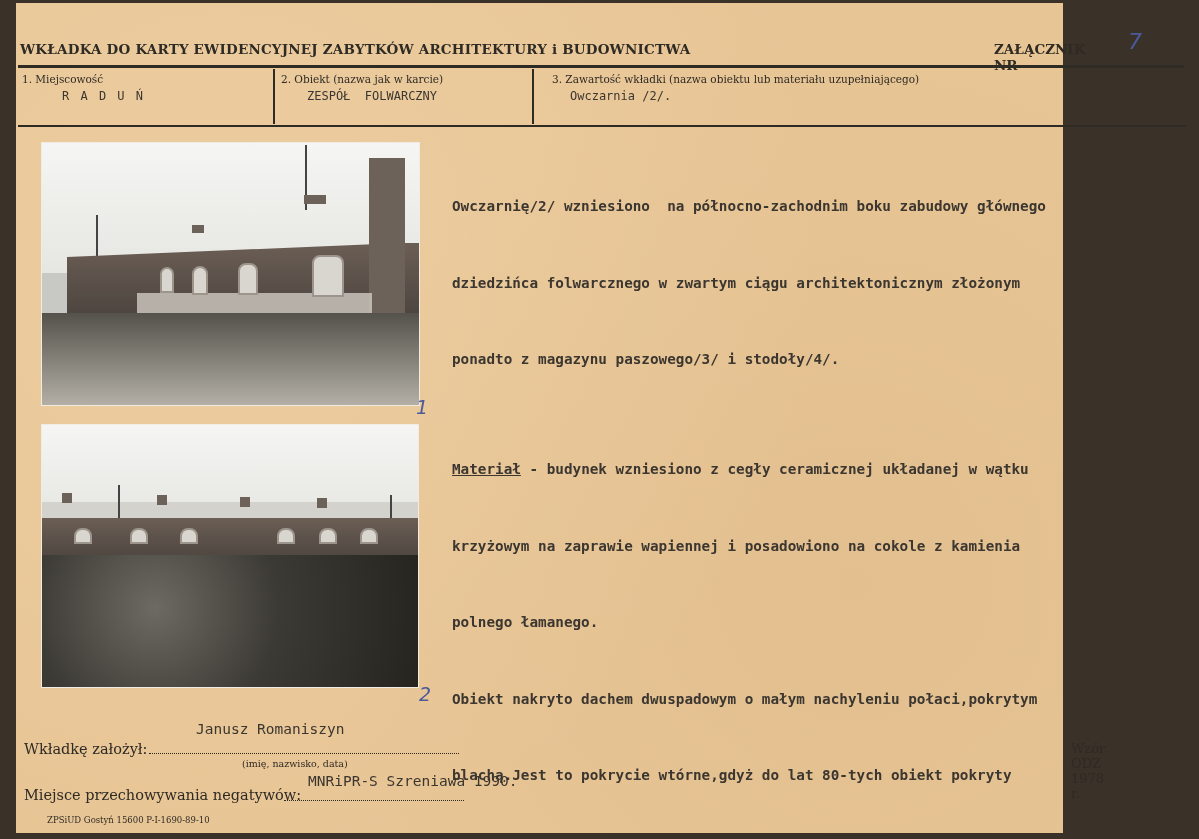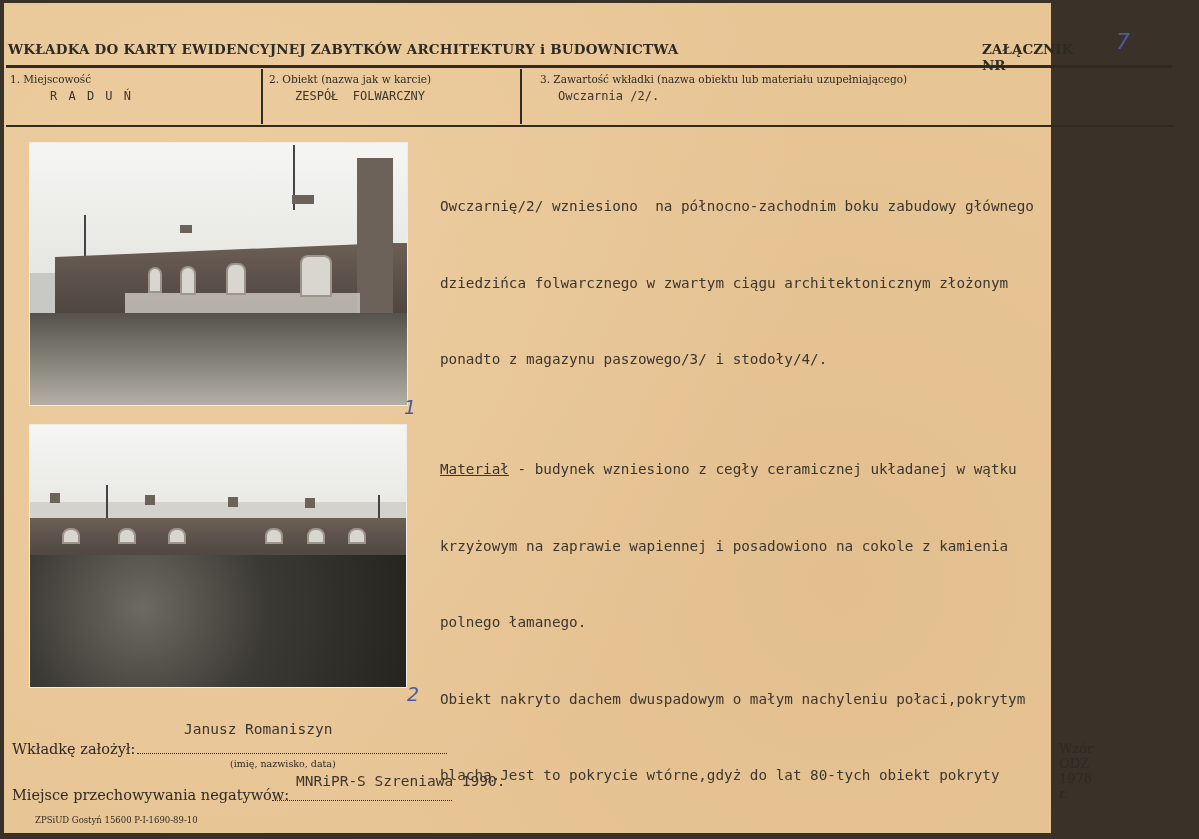--- a/index.html
+++ b/index.html
@@ -2,21 +2,21 @@
 <html><head>
 <meta charset="utf-8">
 <style>
   html, body { margin: 0; padding: 0; }
   body {
     width: 1199px; height: 839px; overflow: hidden;
     background: #3a3128;
     position: relative;
   }
   .card {
-    position: absolute; left: 4px; top: 3px; width: 1047px; height: 830px;
+    position: absolute; left: 16px; top: 3px; width: 1047px; height: 830px;
     background: #e8c595;
     background-image:
       radial-gradient(circle at 20% 30%, rgba(255,240,210,0.18), transparent 60%),
       radial-gradient(circle at 80% 70%, rgba(190,150,100,0.12), transparent 55%);
     color: #2e2a24;
   }
   .serif { font-family: "DejaVu Serif", "Liberation Serif", serif; }
   .mono  { font-family: "DejaVu Sans Mono", "Liberation Mono", monospace; color: #3b3630; }
   .pen   { font-family: "DejaVu Sans", sans-serif; color: #4a5a9a; font-style: italic; }
 
@@ -44,21 +44,21 @@
   .photo .plinth { position: absolute; background: #cfcac2; }
   .photo .ground { position: absolute; left: 0; width: 100%; bottom: 0; }
   .photo .win { position: absolute; background: #d9d6d0; border: 2px solid #9d958c; border-radius: 8px 8px 0 0; }
   .photo .chim { position: absolute; background: #6c625a; }
   .photo .pole { position: absolute; width: 2px; background: #444; }
 
   .body-text {
     position: absolute; left: 436px; top: 140px; width: 745px;
     font-size: 14.3px; line-height: 25.5px; white-space: pre;
   }
-  .body-text p { margin: 0; }
+  .body-text p { margin: 0; font-weight: bold; }
   .body-text p.gap { margin-top: 8px; }
   .u { text-decoration: underline; }
 
   .author-name { position: absolute; left: 180px; top: 718px; font-size: 14.5px; }
   .founder-label { position: absolute; left: 8px; top: 738px; font-size: 14.5px; }
   .dots { position: absolute; border-bottom: 1px dotted #2e2a24; height: 1px; }
   .hint { position: absolute; left: 226px; top: 755px; font-size: 9.5px; }
   .neg-value { position: absolute; left: 292px; top: 770px; font-size: 14.5px; }
   .neg-label { position: absolute; left: 8px; top: 784px; font-size: 14.5px; }
   .printer { position: absolute; left: 8px; top: 812px; font-size: 8.5px; margin-left: 23px; }

